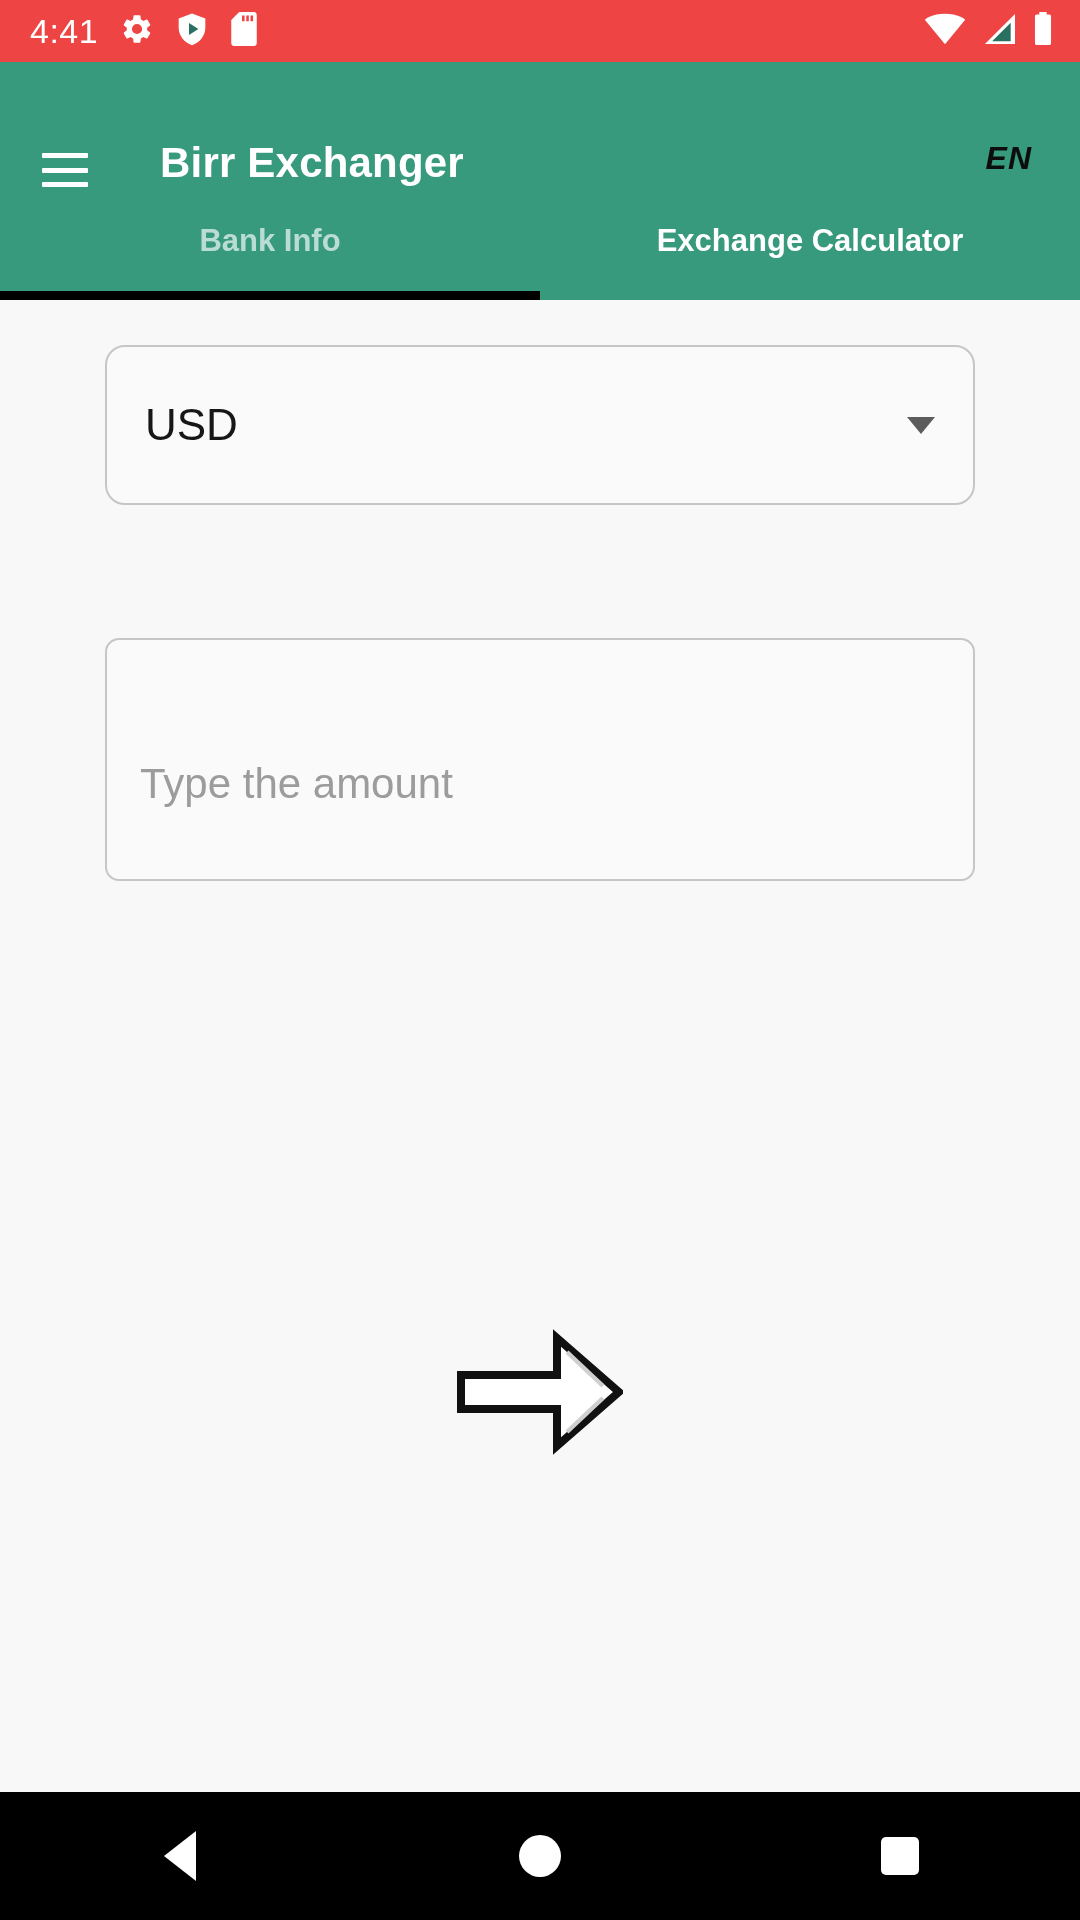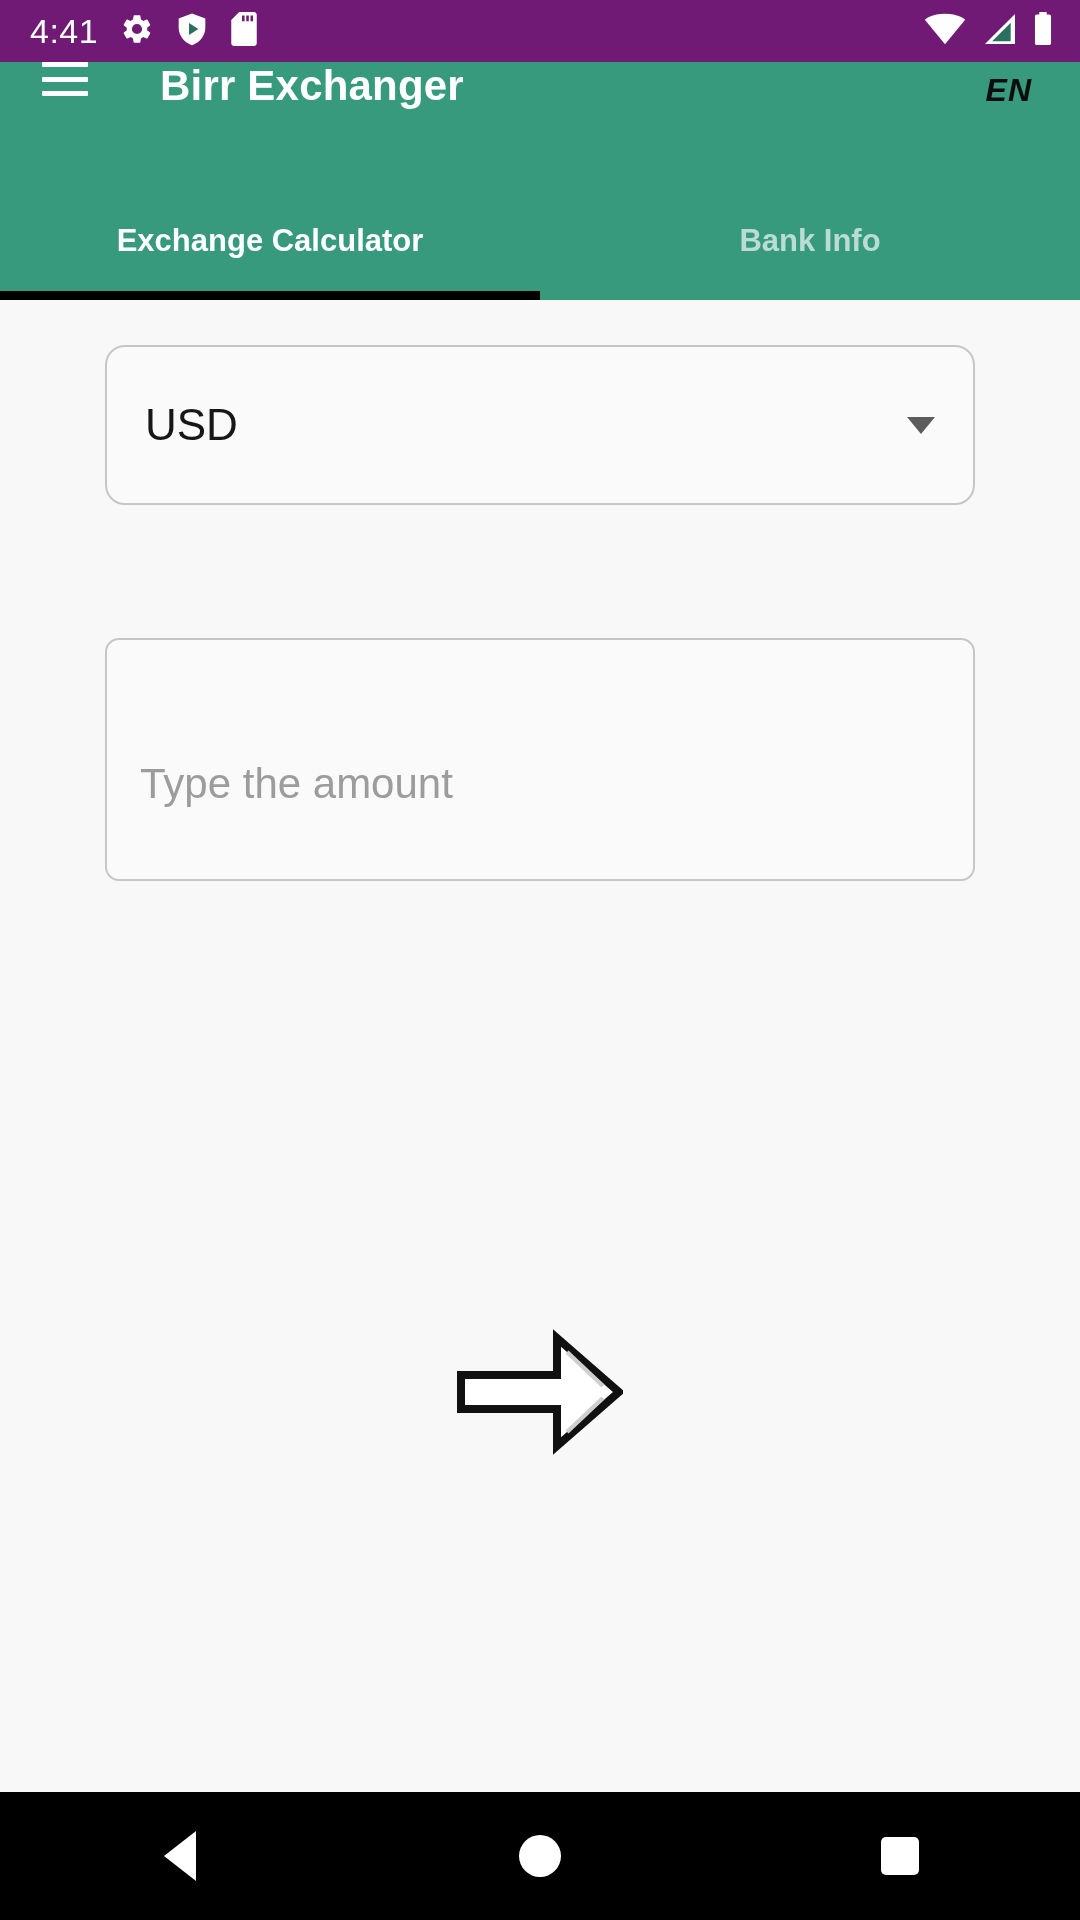--- a/index.html
+++ b/index.html
@@ -20,21 +20,21 @@
     width: 1080px;
     height: 1920px;
     background: #f8f8f8;
     display: flex;
     flex-direction: column;
   }
 
   
   .status-bar {
     height: 62px;
-    background: #701a75;
+    background: #ef4444;
     display: flex;
     align-items: center;
     padding: 0 26px 0 30px;
     flex: 0 0 auto;
   }
   .status-left {
     display: flex;
     align-items: center;
     gap: 22px;
   }
@@ -54,21 +54,21 @@
   .sicon { display: block; }
 
   
   .app-bar {
     background: #379a7c;
     flex: 0 0 auto;
   }
   .app-bar-top {
     height: 125px;
     display: flex;
-    align-items: flex-start;
+    align-items: flex-end;
     padding: 0 34px 0 42px;
   }
   .hamburger {
     width: 46px;
     height: 34px;
     display: flex;
     flex-direction: column;
     justify-content: space-between;
     cursor: pointer;
     flex: 0 0 auto;
@@ -287,25 +287,25 @@
         <span></span>
         <span></span>
         <span></span>
       </div>
       <div class="app-title">Birr Exchanger</div>
       <div class="app-bar-spacer"></div>
       <div class="lang-button">EN</div>
     </div>
 
     <div class="tab-bar">
+      <div class="tab inactive">
+        <span>Bank Info</span>
+      </div>
       <div class="tab active">
         <span>Exchange Calculator</span>
-      </div>
-      <div class="tab inactive">
-        <span>Bank Info</span>
       </div>
       <div class="tab-indicator"></div>
     </div>
   </div>
 
   <div class="content">
 
     <div class="select-box">
       <span class="select-value">USD</span>
       <span class="select-spacer"></span>

